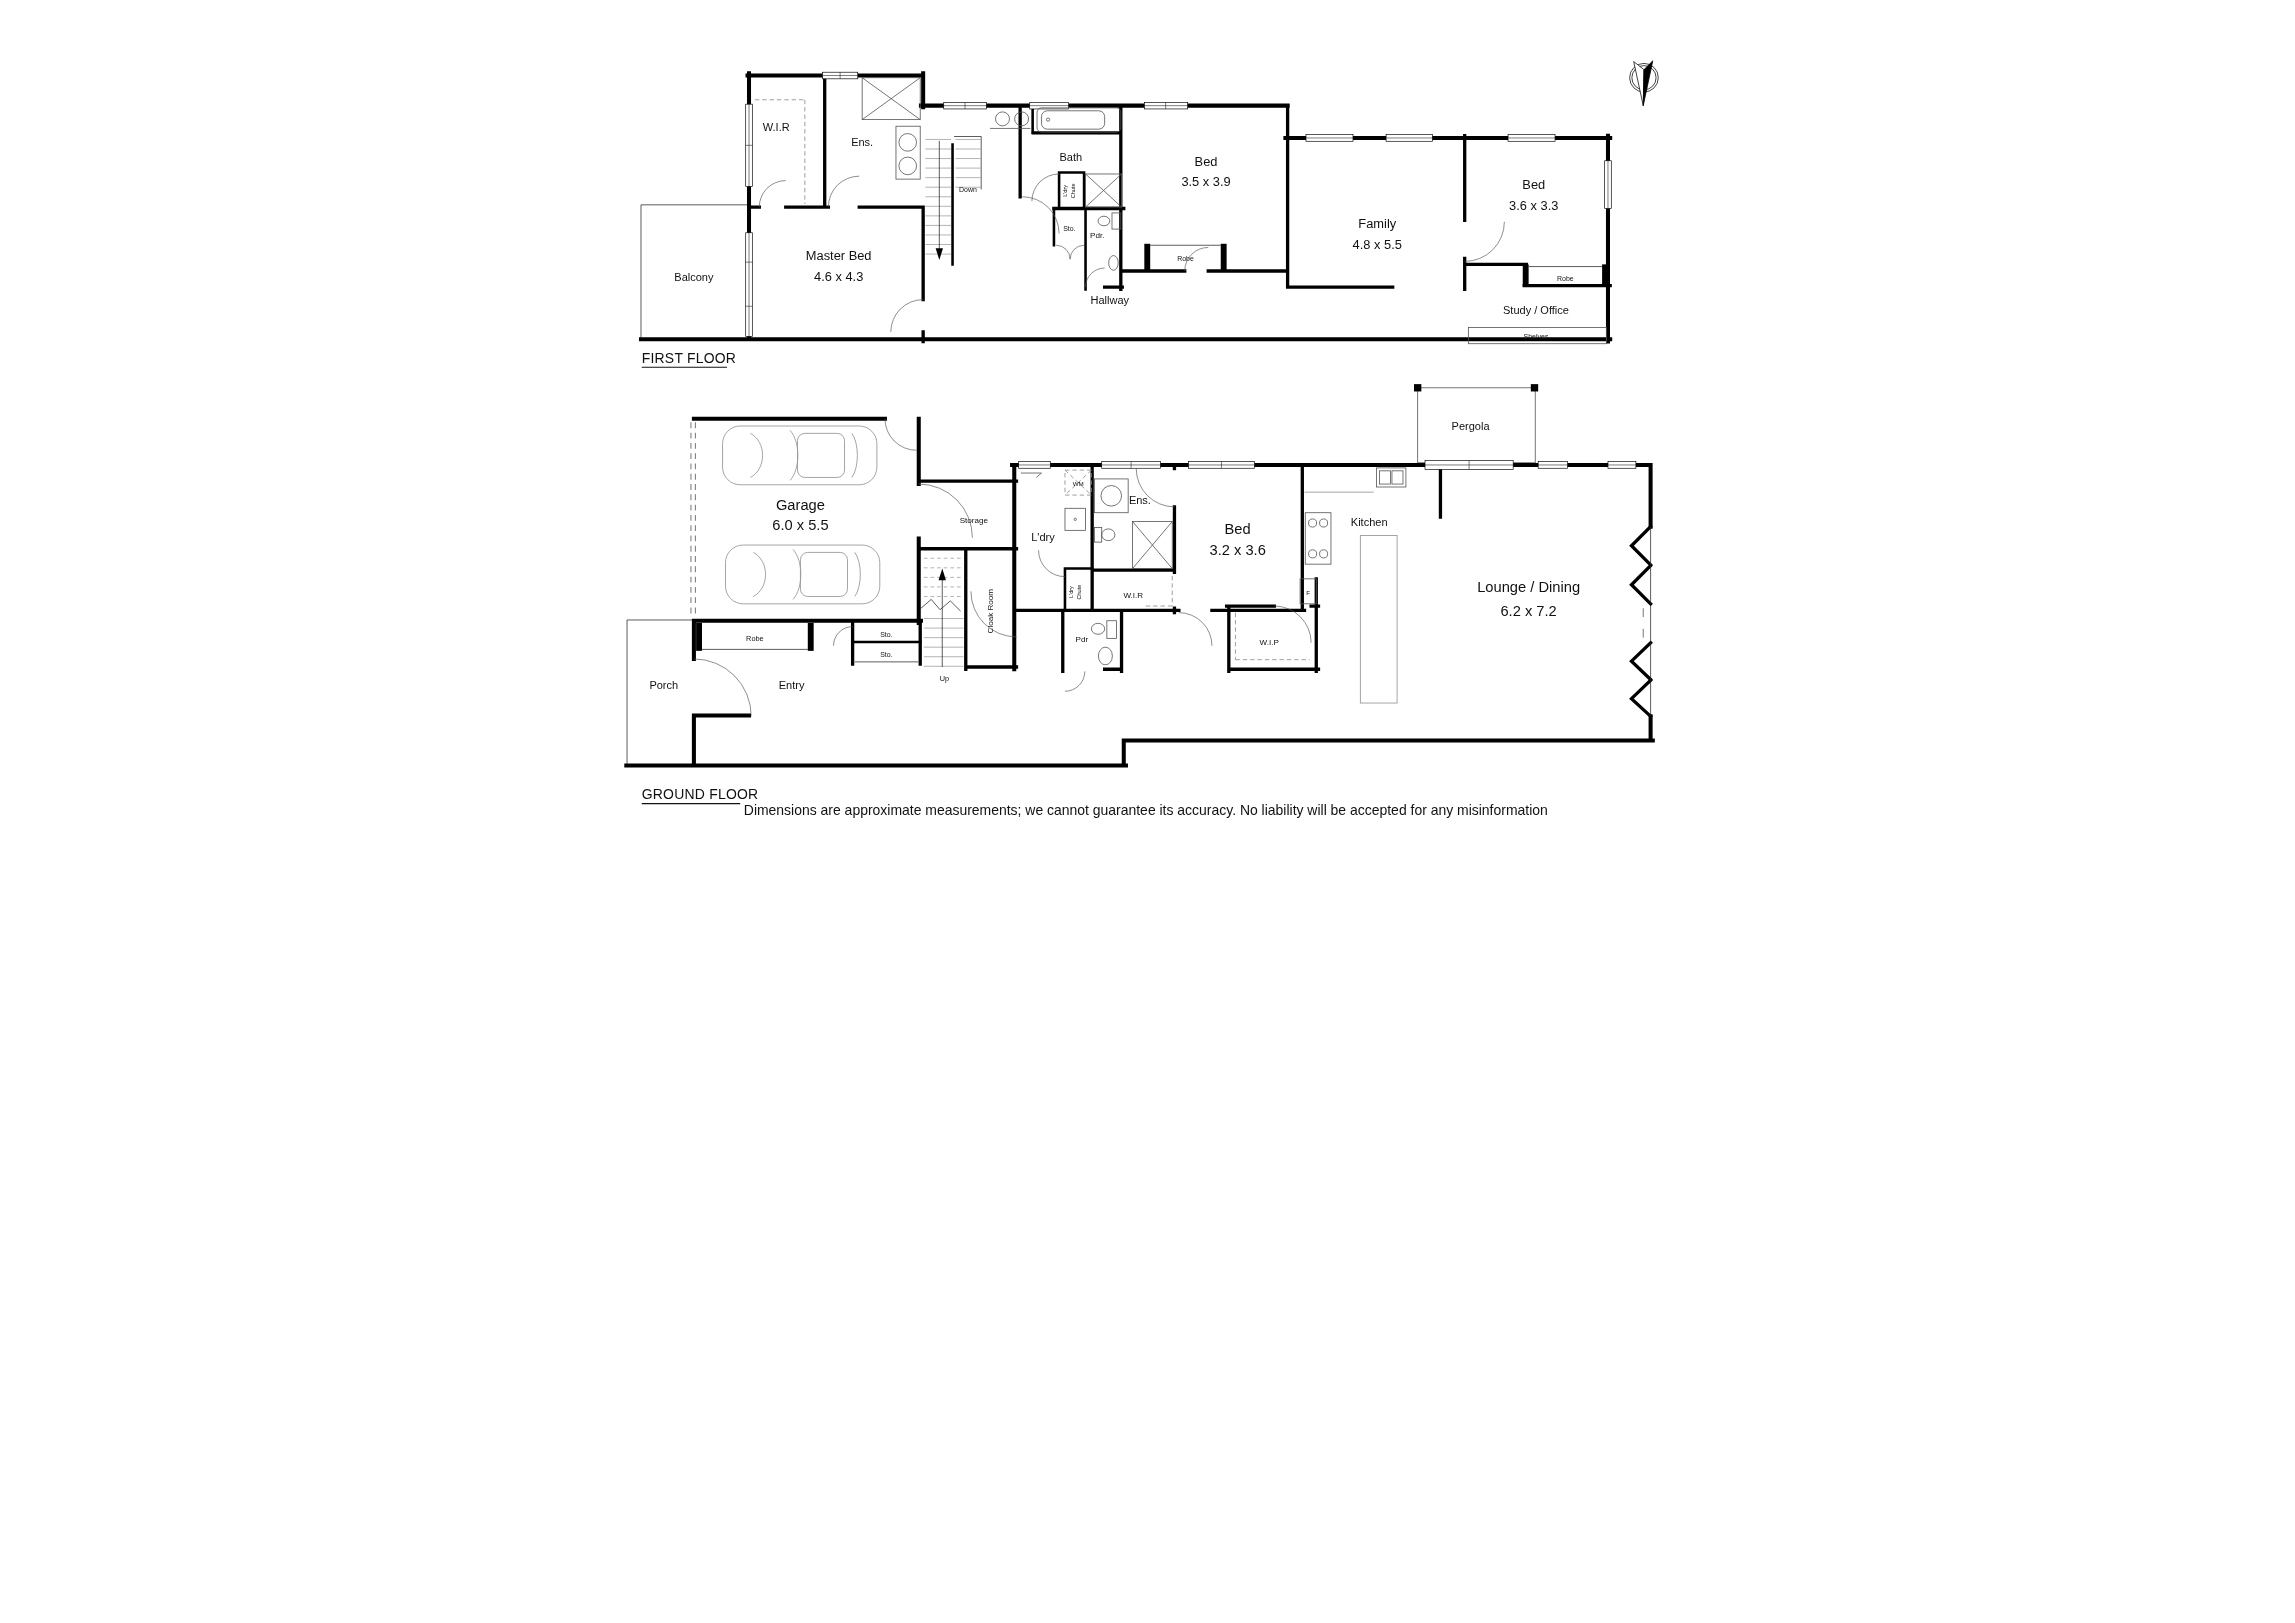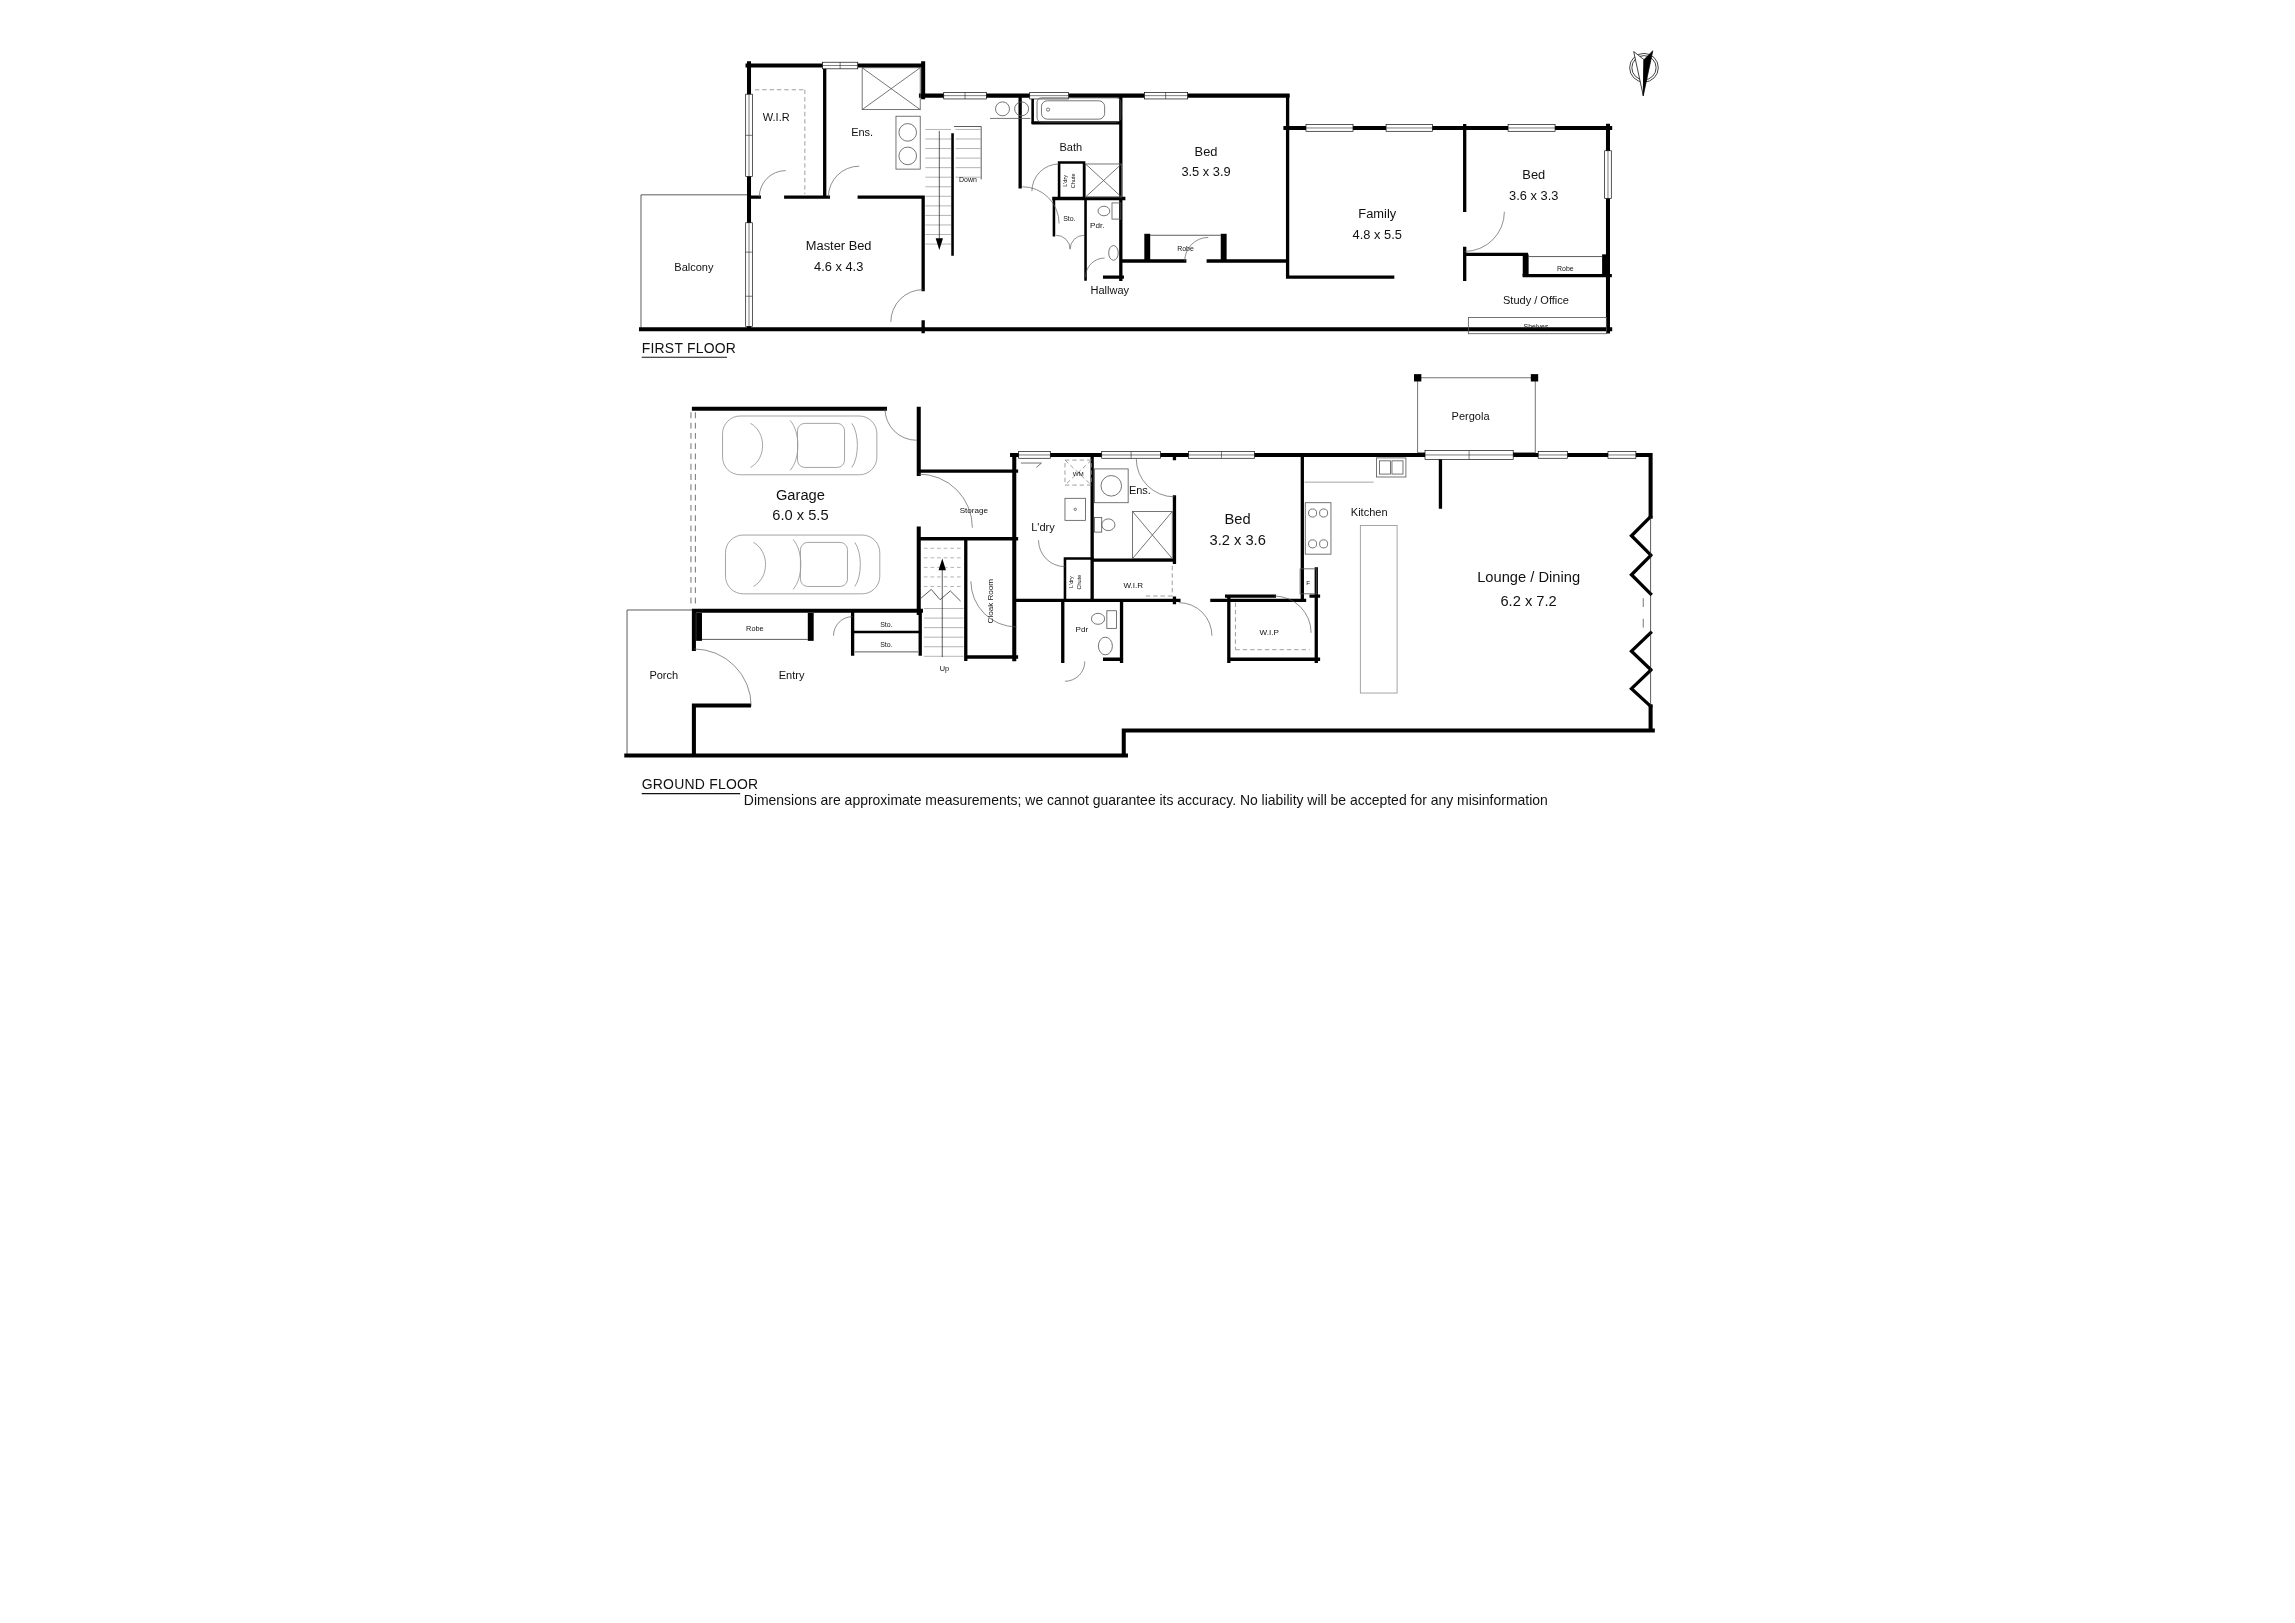--- a/index.html
+++ b/index.html
@@ -1,16 +1,16 @@
 <!DOCTYPE html>
 <html style="font-size:10px"><head>
 <meta charset="utf-8">
 <style>
   html,body{margin:0;padding:0;background:#fff;}
-  .page{width:100%;max-width:1136px;margin:6px auto;}
+  .page{width:100%;max-width:1136px;margin:16px auto;}
   svg{display:block;width:100%;height:auto;background:#fff;}
   .t{font-family:"Liberation Sans",sans-serif;fill:#111;}
   .mid{text-anchor:middle;}
   .s20{font-size:20px;} .s17{font-size:17.5px;} .s15{font-size:15px;}
   .s11{font-size:11px;} .s10{font-size:10px;} .s9{font-size:9.5px;}
   .s8{font-size:8.5px;} .s7{font-size:7.5px;}
   .head{font-size:19px;letter-spacing:.3px;}
   .disc{font-size:19px;}
   .w6{stroke:#000;stroke-width:5.5;fill:none;stroke-linecap:square;}
   .w5{stroke:#000;stroke-width:4.5;fill:none;stroke-linecap:square;}

